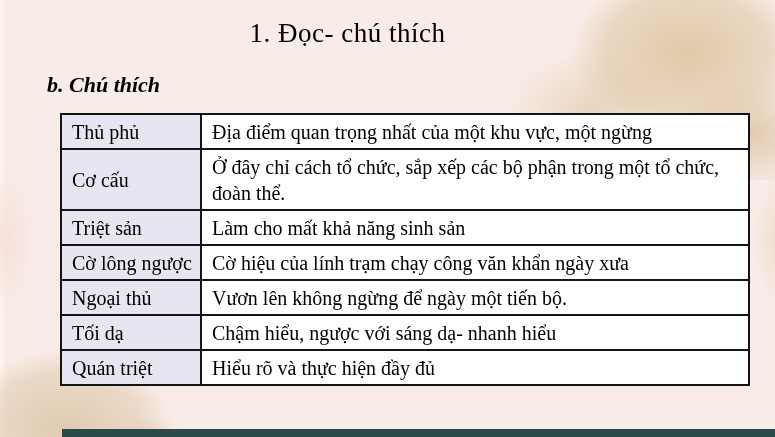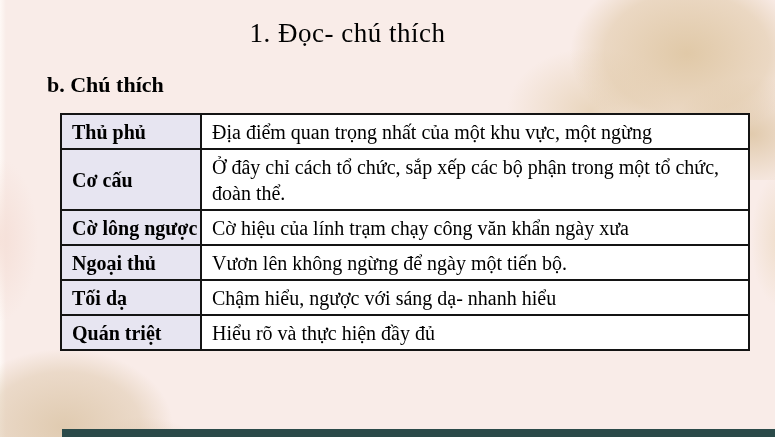--- a/index.html
+++ b/index.html
@@ -46,20 +46,21 @@
     text-align: center;
     font-size: 27px;
     font-weight: normal;
     letter-spacing: 0.5px;
   }
   .subtitle {
     position: absolute;
     left: 47px; top: 72px;
     font-size: 22px;
     font-weight: bold;
+    font-style: italic;
   }
 
   table.glossary {
     position: absolute;
     left: 60px; top: 113px;
     width: 690px;
     border-collapse: collapse;
     table-layout: fixed;
   }
   table.glossary, table.glossary td {
@@ -67,21 +68,21 @@
   }
   table.glossary td {
     font-size: 20px;
     line-height: 26px;
     padding: 4px 10px 3px 10px;
     vertical-align: middle;
   }
   td.term {
     width: 118px;
     background: #e7e5f1;
-    font-weight: bold;
+    font-weight: normal;
     white-space: nowrap;
     margin-left: 20px;
   }
   td.def {
     background: #ffffff;
   }
 
   .footer-bar {
     position: absolute;
     left: 62px; right: 0; bottom: 0;
@@ -107,20 +108,24 @@
     <td class="term">Thủ phủ</td>
     <td class="def">Địa điểm quan trọng nhất của một khu vực, một ngừng</td>
   </tr>
 
   <tr>
     <td class="term">Cơ cấu</td>
     <td class="def">Ở đây chỉ cách tổ chức, sắp xếp các bộ phận trong một tổ chức, đoàn thể.</td>
   </tr>
 
 
+  <tr>
+    <td class="term">Triệt sản</td>
+    <td class="def">Làm cho mất khả năng sinh sản</td>
+  </tr>
 
   <tr>
     <td class="term">Cờ lông ngược</td>
     <td class="def">Cờ hiệu của lính trạm chạy công văn khẩn ngày xưa</td>
   </tr>
 
   <tr>
     <td class="term">Ngoại thủ</td>
     <td class="def">Vươn lên không ngừng để ngày một tiến bộ.</td>
   </tr>

